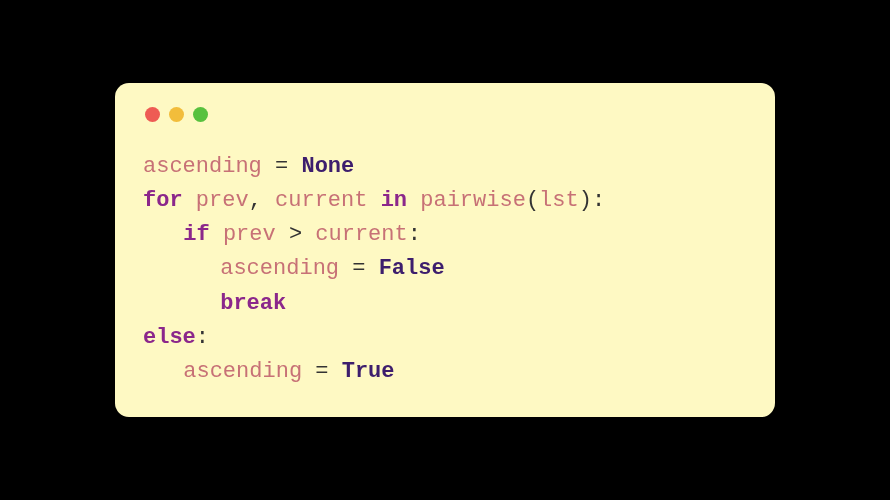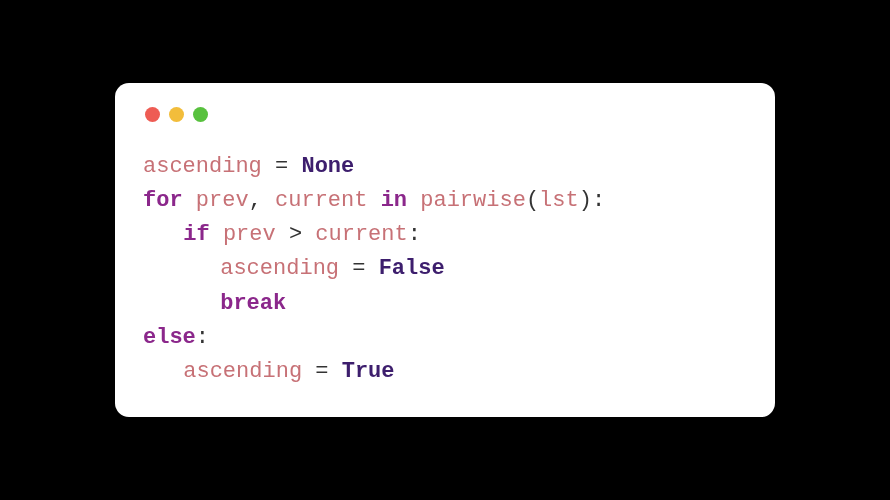--- a/index.html
+++ b/index.html
@@ -10,21 +10,21 @@
     body {
       background: #000000;
       width: 890px;
       height: 500px;
       display: flex;
       align-items: center;
       justify-content: center;
       font-family: "SF Mono", "Monaco", "Menlo", "Consolas", "Courier New", monospace;
     }
     .window {
-      background: #ffffff;
+      background: #fef9c3;
       border-radius: 14px;
       width: 660px;
       padding: 24px 28px 28px 28px;
     }
     .traffic-lights {
       display: flex;
       gap: 9px;
       margin-bottom: 28px;
       padding-left: 2px;
     }

